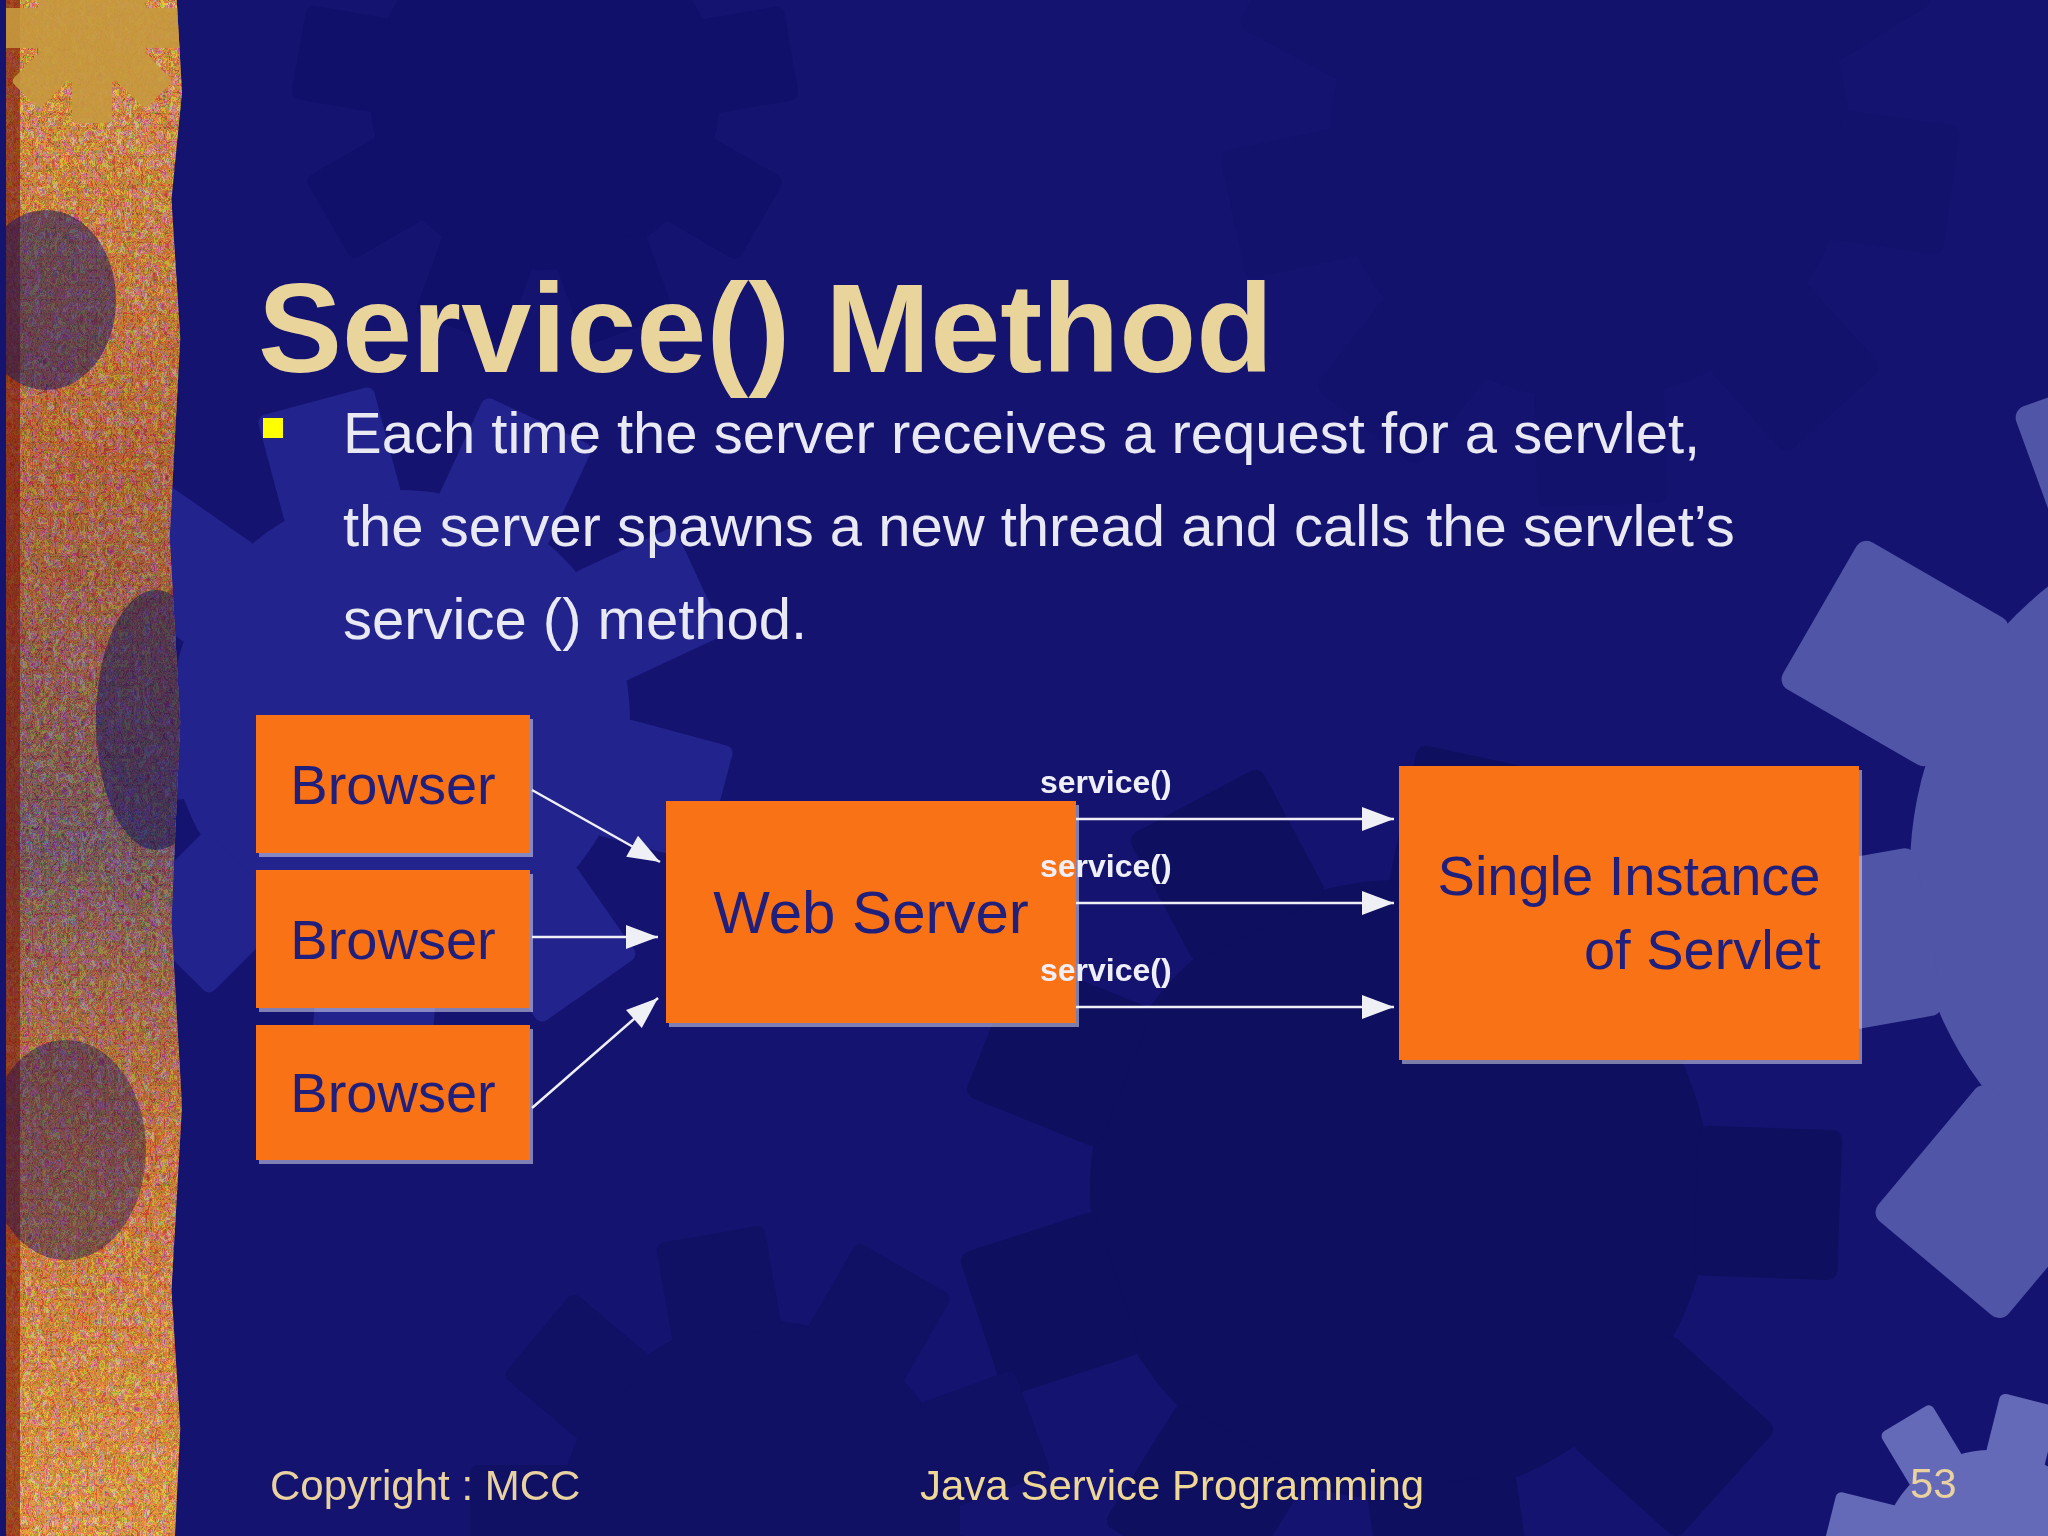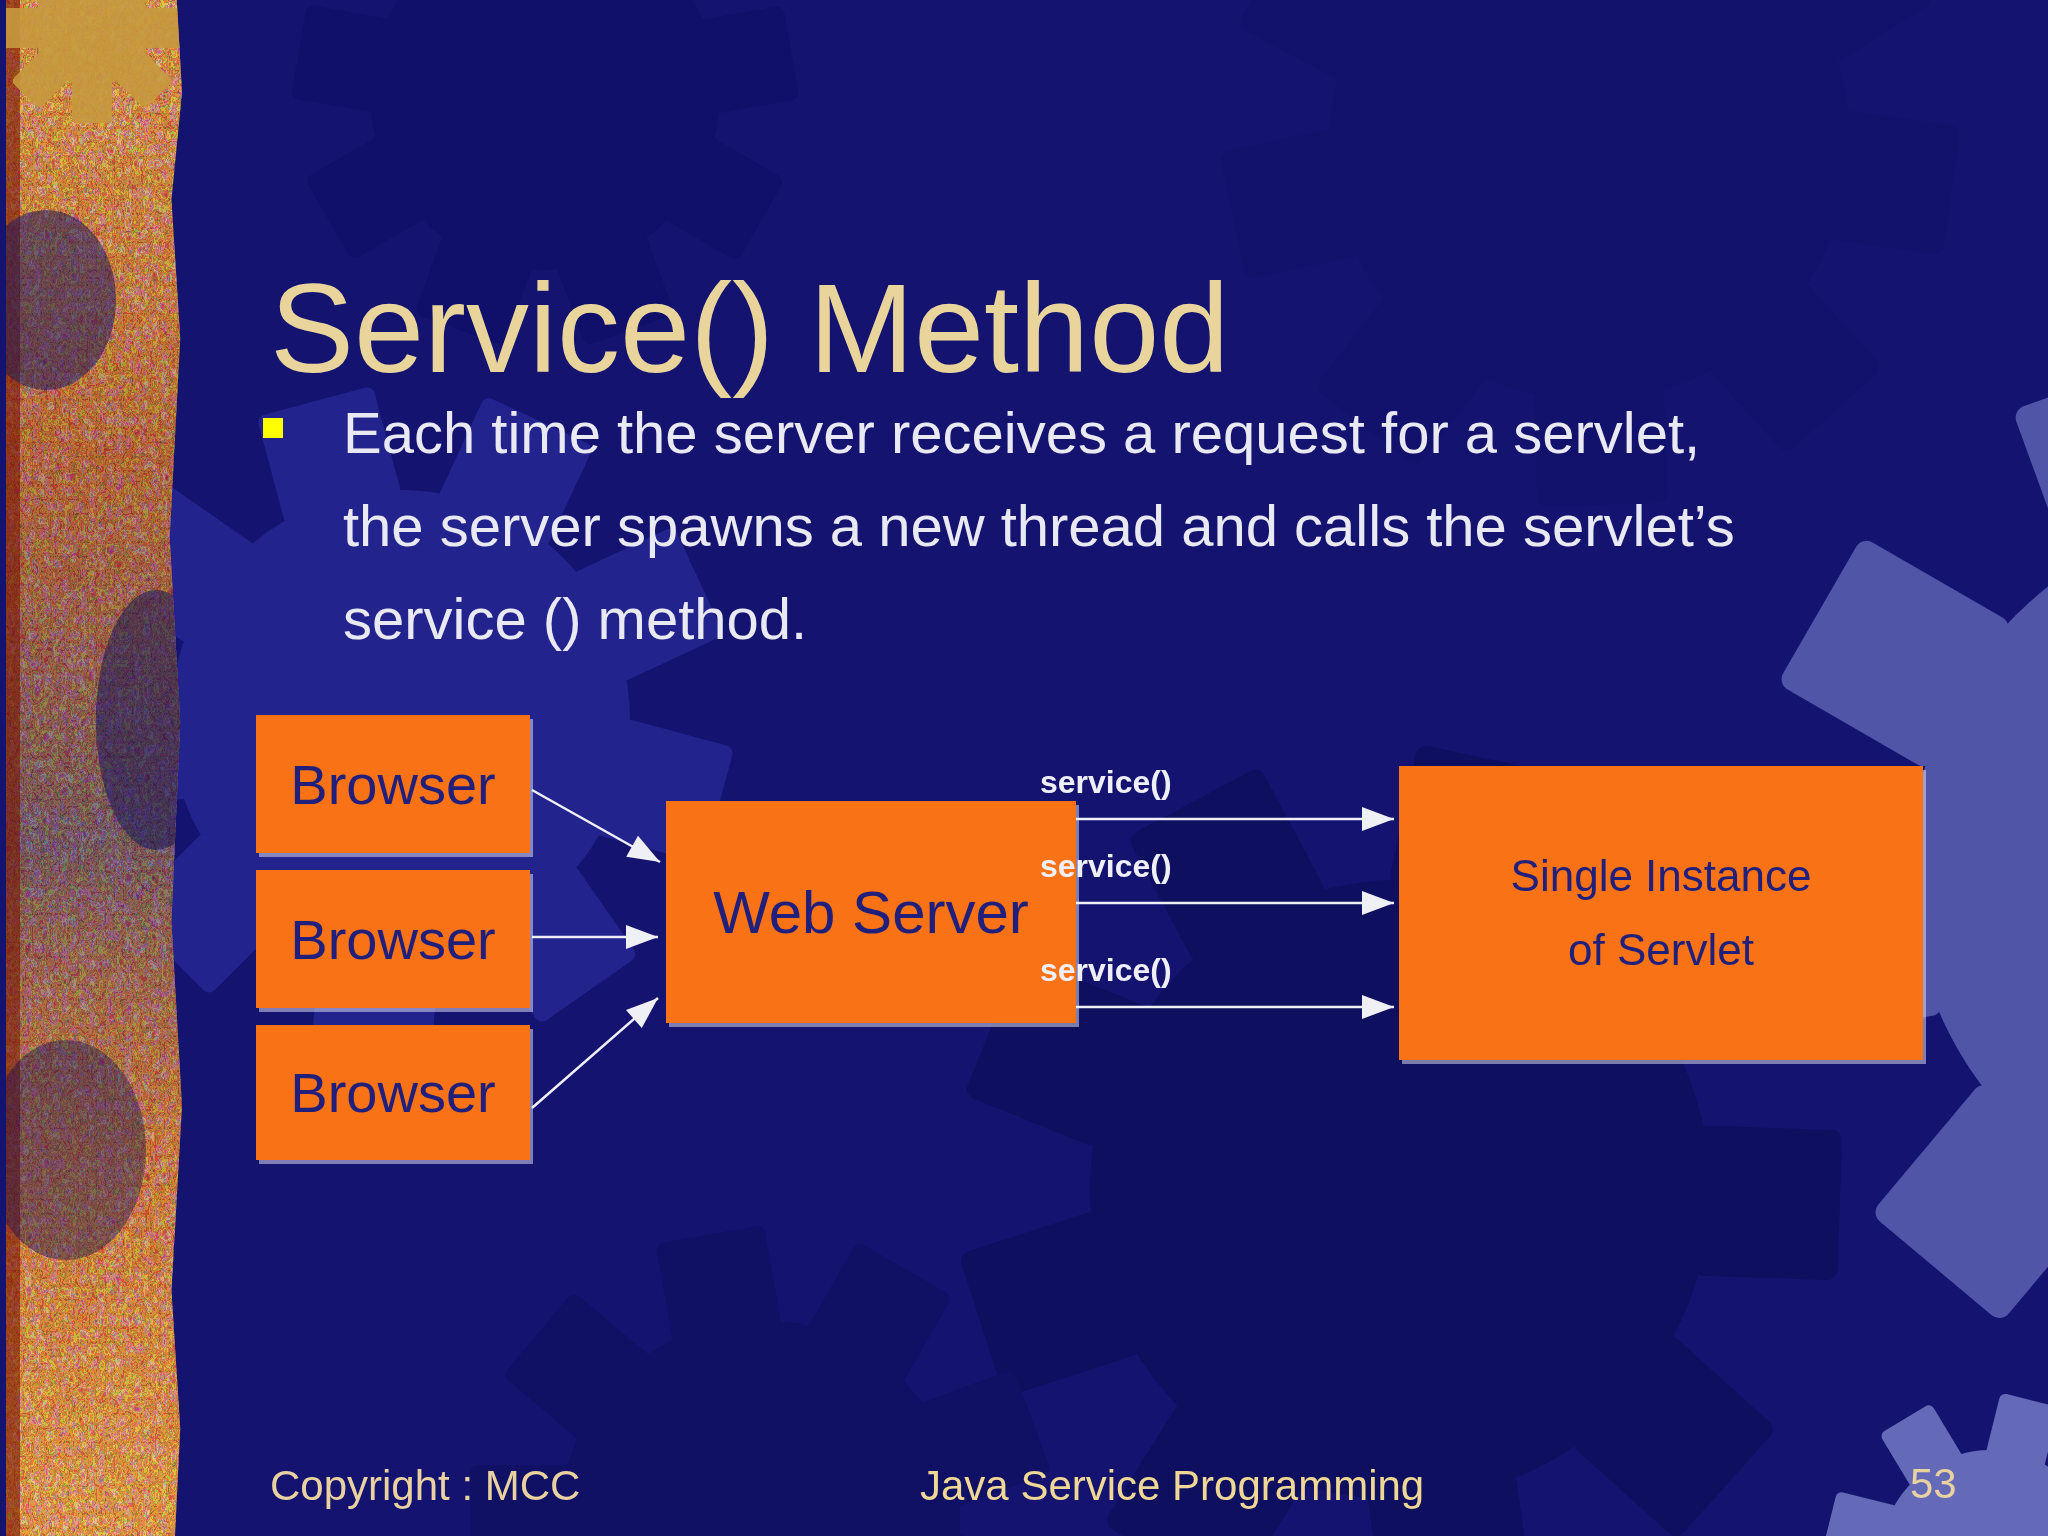--- a/index.html
+++ b/index.html
@@ -12,42 +12,42 @@
   .bg-svg { position:absolute; left:0; top:0; width:2048px; height:1536px; }
 
   
   .strip {
     position:absolute; left:6px; top:0; width:176px; height:1536px;
     clip-path: polygon(0 0, 97% 0, 100% 6%, 94% 13%, 99% 22%, 93% 35%, 99% 47%, 94% 60%, 100% 72%, 94% 84%, 99% 93%, 96% 100%, 0 100%);
   }
   .strip svg { display:block; }
 
   .title {
-    position:absolute; left:270px; top:176px;
-    font-size:126px; line-height:1.1; font-weight:400;
+    position:absolute; left:258px; top:176px;
+    font-size:126px; line-height:1.1; font-weight:700;
     color:#E9D59C; white-space:nowrap;
   }
 
   .bullet-row { position:absolute; left:263px; top:386px; width:1620px; display:flex; }
   .bullet-marker { flex:none; width:20px; height:20px; background:#FFFF00; margin-top:32px; }
   .bullet-text {
     margin:0 0 0 60px; font-size:58px; line-height:93px;
     color:#E9E9F4; white-space:pre-line;
   }
 
   .box {
     position:absolute; background:#f97316; color:#20207C;
     display:flex; align-items:center; justify-content:center;
     box-shadow:3px 4px 0 rgba(235,235,250,.5);
     text-align:center;
   }
   .box-browser   { left:256px; width:274px; height:138px; font-size:56px; }
   .b1 { top:715px; } .b2 { top:870px; } .b3 { top:1025px; height:135px; }
   .box-webserver { left:666px; top:801px; width:410px; height:222px; font-size:60px; }
-  .box-servlet   { left:1399px; top:766px; width:524px; height:294px; font-size:44px; line-height:74px; }
+  .box-servlet   { left:1399px; top:766px; width:460px; height:294px; font-size:56px; line-height:74px;text-align:right; }
   .box-servlet .lbl { white-space:pre-line; }
 
   .arrows { position:absolute; left:0; top:0; width:2048px; height:1536px; pointer-events:none; }
 
   .svc-label {
     position:absolute; left:1040px; width:300px; text-align:left;
     font-size:32px; color:#EFEFF8;font-weight:bold;
   }
   .svc1 { top:764px; } .svc2 { top:848px; } .svc3 { top:952px; }
 

